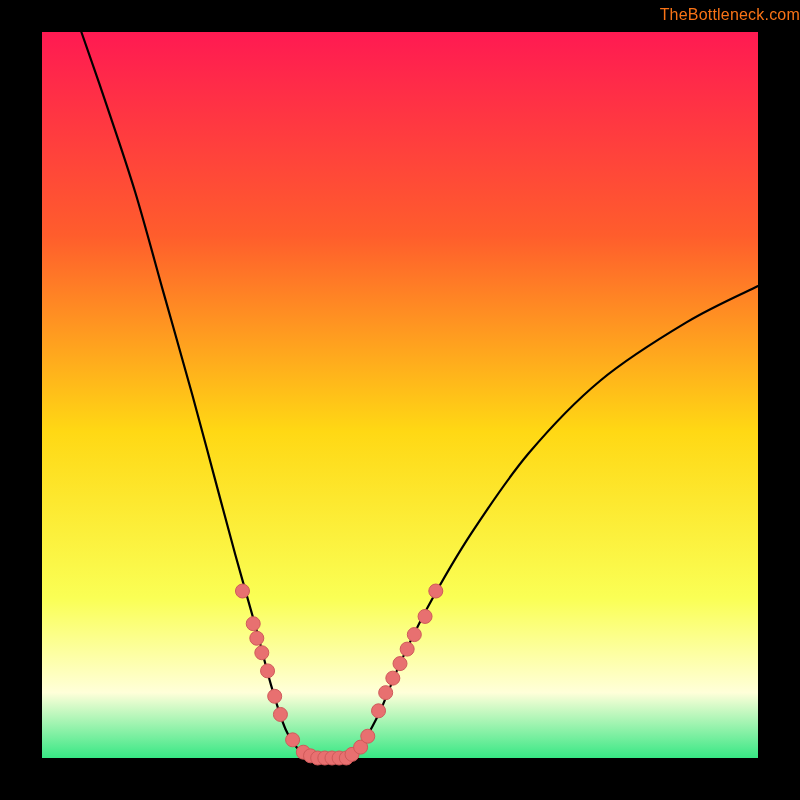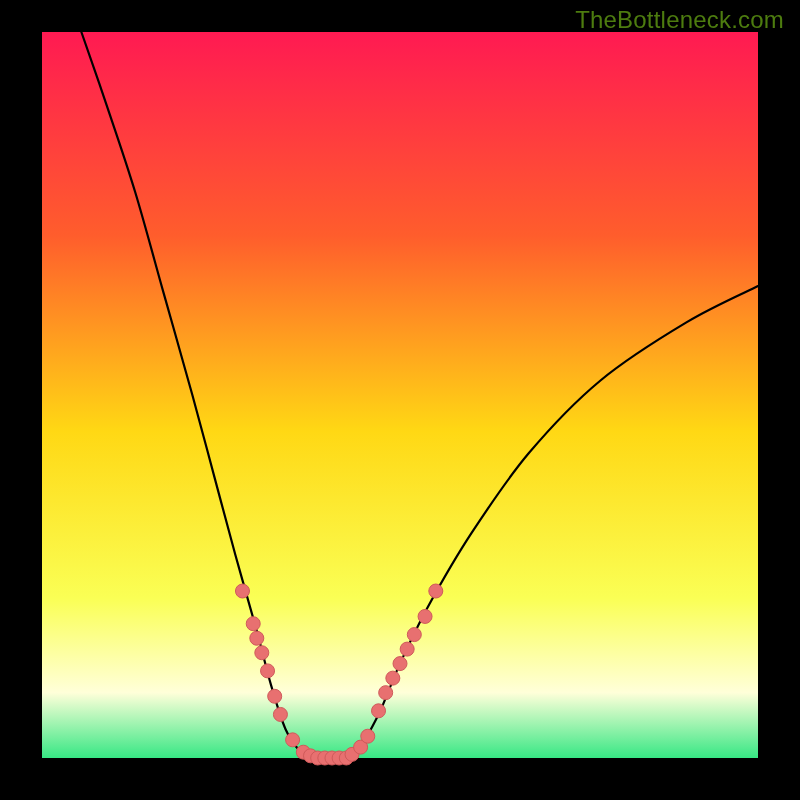--- a/index.html
+++ b/index.html
@@ -12,25 +12,25 @@
   }
   .frame {
     position: relative;
     width: 800px;
     height: 800px;
     background: #000;
   }
   .watermark {
     position: absolute;
     top: 6px;
-    right: 16px;
+    right: 0;
     font-family: Arial, Helvetica, sans-serif;
-    font-size: 24px;
+    font-size: 16px;
     font-weight: 500;
-    color: #4d7c0f;
+    color: #f97316;
     letter-spacing: 0.2px;
     z-index: 10;
   }
   svg {
     position: absolute;
     top: 0;
     left: 0;
   }
 </style>
 </head>

